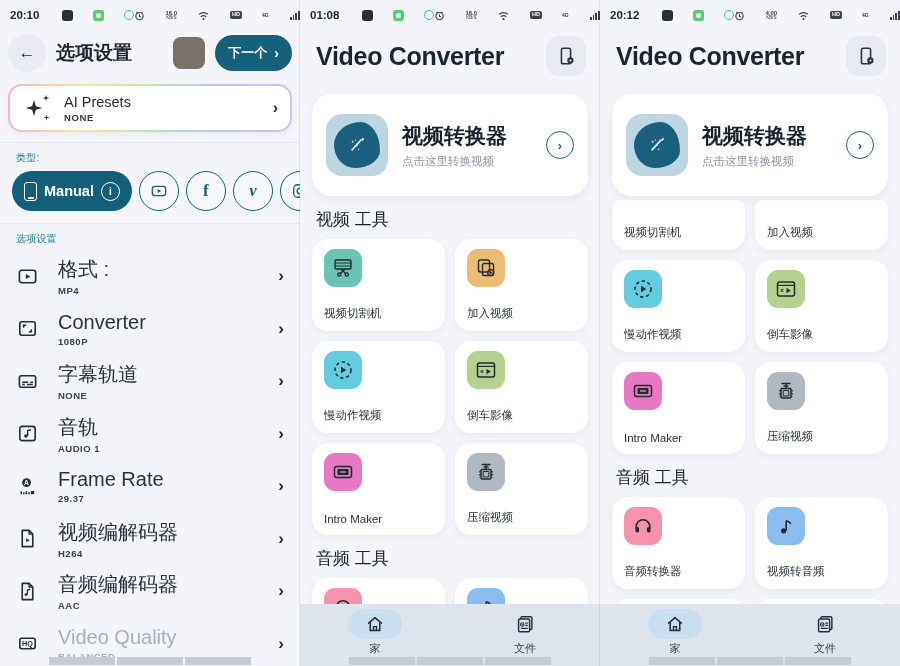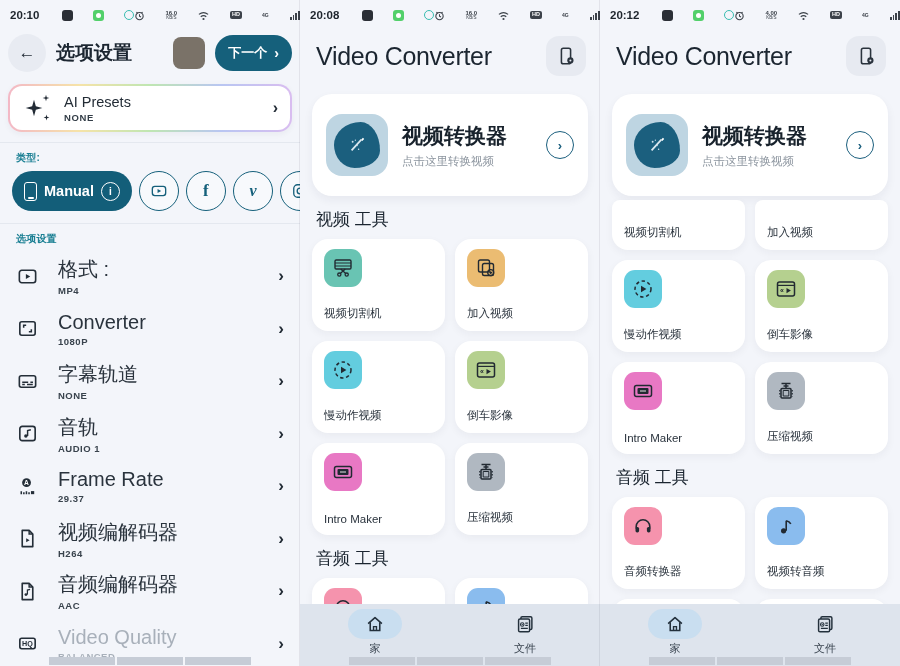--- a/index.html
+++ b/index.html
@@ -36,41 +36,41 @@
   .aicard{margin:8px 8px 0;border-radius:14px;padding:7px 12px;display:flex;align-items:center;gap:12px;
     background:linear-gradient(#fff,#fff) padding-box,linear-gradient(90deg,#f3b8c6,#f6e3a8,#bfe6b2,#b9c6f2,#d9bdf0) border-box;
     border:2px solid transparent;box-shadow:0 2px 6px rgba(30,40,60,.05);}
   .spark{position:relative;width:30px;height:30px;}
   .spark svg{position:absolute;}
   .aitxt{flex:1;display:flex;flex-direction:column;gap:2px;}
   .aititle{font-size:14.5px;color:#232c36;}
   .aival{font-size:9.5px;font-weight:700;color:#333d47;letter-spacing:.6px;}
   .chev{color:#232c36;font-weight:700;font-size:16px;}
   .divider{height:1px;background:#e4e8ef;margin-top:10px;}
-  .sublabel{font-size:10px;font-weight:700;color:#1a7f93;margin:8px 0 4px 16px;letter-spacing:.2px;}
+  .sublabel{font-size:10px;font-weight:400;color:#1a7f93;margin:8px 0 4px 16px;letter-spacing:.2px;}
   .manualrow{display:flex;align-items:center;gap:7px;padding:2px 0 2px 12px;}
   .manualbtn{background:#135e79;border:none;border-radius:22px;height:40px;padding:0 12px;display:flex;align-items:center;gap:7px;color:#fff;font-family:inherit;}
   .manualbtn .ph{width:11px;height:17px;border:1.8px solid #fff;border-radius:3px;position:relative;}
   .manualbtn .ph::after{content:"";position:absolute;bottom:1px;left:2.5px;right:2.5px;height:1.5px;background:#fff;border-radius:1px;}
   .manualbtn b{font-size:14.5px;}
   .info{width:17px;height:17px;border-radius:50%;border:1.7px solid #fff;font-size:10px;font-weight:700;display:flex;align-items:center;justify-content:center;font-style:normal;}
   .soc{width:38px;height:38px;border-radius:50%;border:1.6px solid #15607b;background:#f7f9fc;display:flex;align-items:center;justify-content:center;color:#15607b;flex:0 0 38px;}
   .soc.fb span{font-size:17px;font-weight:700;font-family:"Liberation Serif",serif;}
   .soc.vm span{font-size:16px;font-weight:700;font-style:italic;font-family:"Liberation Serif",serif;}
   .plist{margin-top:3px;}
   .srow{height:52.5px;display:flex;align-items:center;padding:0 16px;gap:19px;}
   .srow .txt{flex:1;display:flex;flex-direction:column;gap:2px;}
   .slabel{font-size:20px;color:#2a333d;}
   .sval{font-size:9.5px;font-weight:700;color:#39434d;letter-spacing:.5px;}
   .srow.disabled .slabel{color:#a8b0ba;} .srow.disabled .sval{color:#a8b0ba;}
   .srow .chev{font-size:17px;}
 
   
   .appbar{display:flex;align-items:center;justify-content:space-between;padding:8px 14px 6px 16px;}
-  .apptitle{font-size:25px;font-weight:400;color:#1b2530;letter-spacing:-.3px;}
+  .apptitle{font-size:25px;font-weight:700;color:#1b2530;letter-spacing:-.3px;}
   .gearbtn{width:40px;height:40px;border-radius:13px;background:#e7eaf1;border:none;display:flex;align-items:center;justify-content:center;}
   .hero{margin:12px 12px 0;background:#fff;border-radius:20px;box-shadow:0 4px 10px rgba(30,40,60,.06);padding:14px;display:flex;align-items:center;gap:14px;height:74px;}
   .heroicon{width:62px;height:62px;border-radius:16px;background:#bed5e2;display:flex;align-items:center;justify-content:center;flex:0 0 62px;}
   .blob{width:46px;height:46px;background:#1b5f7e;border-radius:58% 42% 55% 45%/50% 62% 38% 50%;display:flex;align-items:center;justify-content:center;}
   .herotxt{flex:1;display:flex;flex-direction:column;gap:4px;}
   .herotitle{font-size:21px;font-weight:700;color:#18222c;}
   .herosub{font-size:11.5px;color:#8b949e;}
   .circchev{width:26px;height:26px;border-radius:50%;border:1.8px solid #1b5f7e;color:#1b5f7e;display:flex;align-items:center;justify-content:center;font-size:13px;font-weight:700;flex:0 0 26px;}
   .sect{font-size:17px;font-weight:400;color:#1b2530;margin:12px 16px 8px;}
   .tgrid{display:grid;grid-template-columns:1fr 1fr;gap:10px;padding:0 12px;margin-top:8px;}
@@ -288,21 +288,21 @@
   <div class="segbar">
       <i></i>
       <i></i>
       <i></i>
     </div>
 </div>
 
 <div class="panel">
   <div class="sbar">
     <div class="left">
-      <span class="time">20:08</span>
+      <span class="time">01:08</span>
       <span class="mini dark"></span>
       <span class="mini green"></span>
       <span class="mini cloud"></span>
     </div>
     <div class="right">
       <svg width="11" height="11" viewBox="0 0 12 12">
           <circle cx="6" cy="6.7" r="4" fill="none" stroke="#3c424a" stroke-width="1.2"></circle>
           <path d="M6 4.5v2.3l1.6.9M2.6 2.2l1.4 1.3M9.4 2.2L8 3.5" stroke="#3c424a" stroke-width="1.1" fill="none"></path>
         </svg>
       <span class="netspeed">

